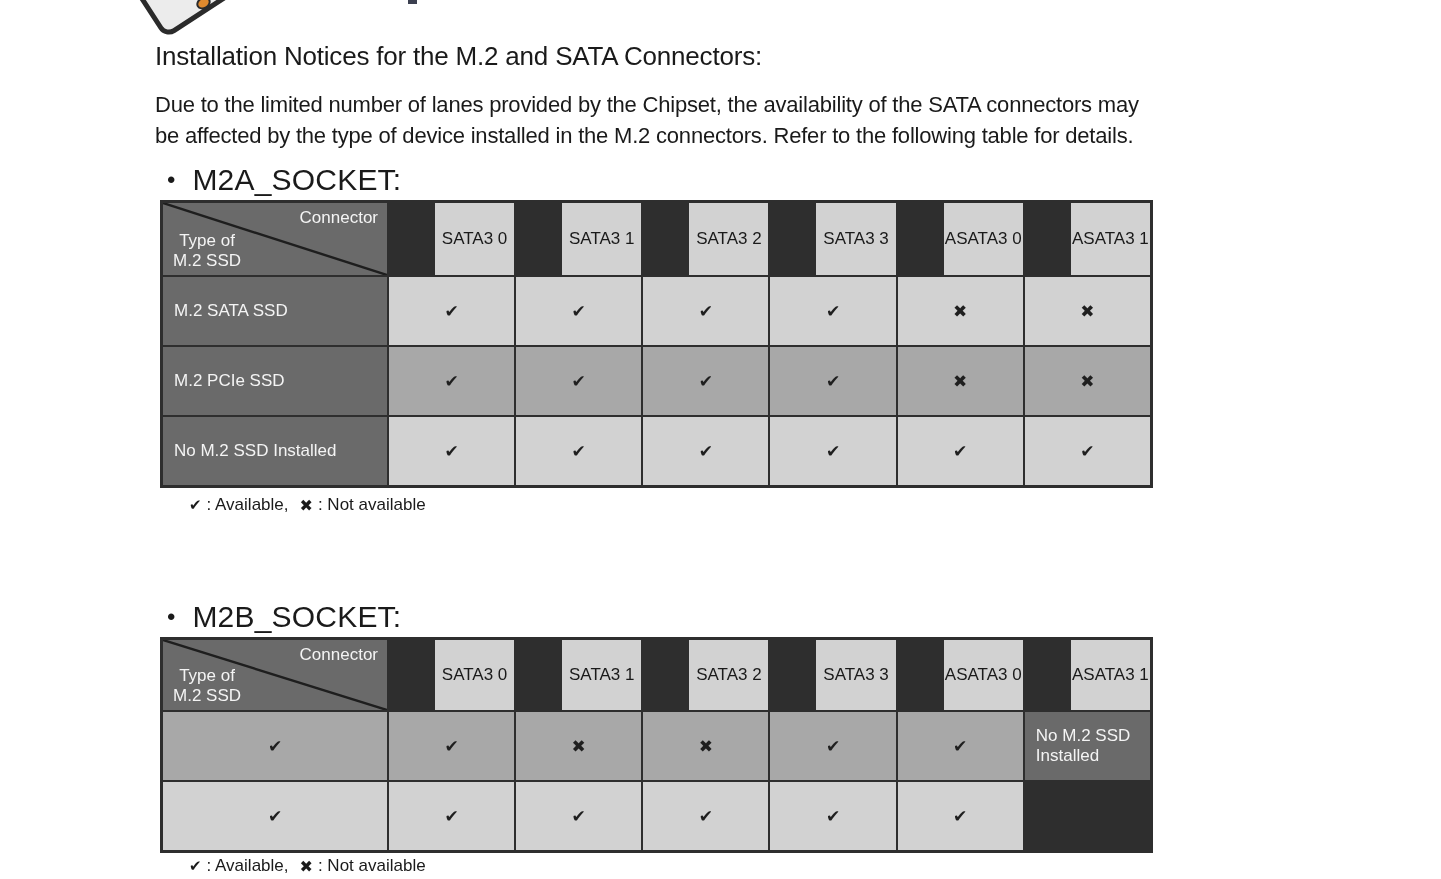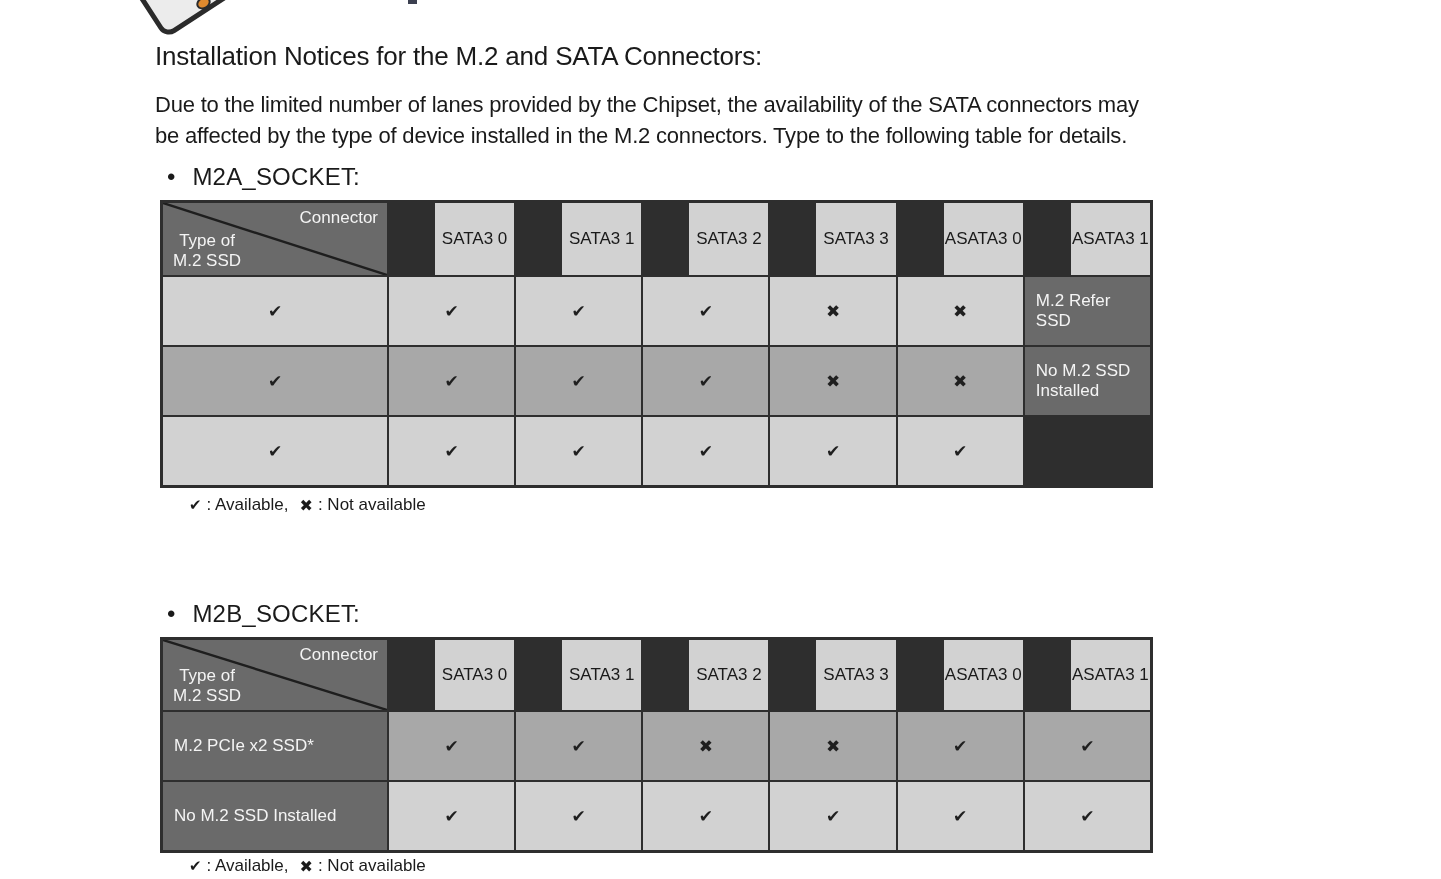--- a/index.html
+++ b/index.html
@@ -48,21 +48,21 @@
   }
   .intro{
     position:absolute;left:155px;top:81px;
     font-size:22px;line-height:31px;letter-spacing:-0.2px;margin-top:8px;
   }
   .section-head{
     position:absolute;left:167px;
     display:flex;align-items:center;
   }
   .section-head .bullet{font-size:24px;margin-right:17px;}
-  .section-head .sec-title{font-size:24px;letter-spacing:0.2px;}
+  .section-head .sec-title{font-size:30px;letter-spacing:0.2px;}
   .sec1-head{top:163px;}
   .sec2-head{top:600px;}
 
   .grid-table{
     position:absolute;left:160px;width:993px;
     display:grid;
     grid-template-columns:224px repeat(6,1fr);
     gap:2px;
     background:var(--table-border);
     border:3px solid var(--table-border);
@@ -113,21 +113,21 @@
 <body>
 
 <div class="note-icon"></div>
 <div class="pencil-dot"></div>
 <div class="clipped-fragment"></div>
 
 <h1 class="doc-title">Installation Notices for the M.2 and SATA Connectors:</h1>
 
 <div class="intro">
   <div>Due to the limited number of lanes provided by the Chipset, the availability of the SATA connectors may</div>
-  <div>be affected by the type of device installed in the M.2 connectors. Type to the following table for details.</div>
+  <div>be affected by the type of device installed in the M.2 connectors. Refer to the following table for details.</div>
 </div>
 
 <div class="section-head sec1-head">
   <span class="bullet">•</span>
   <span class="sec-title">M2A_SOCKET:</span>
 </div>
 
 <div class="grid-table t1">
     <div class="cell corner">
       <svg viewBox="0 0 100 100" preserveAspectRatio="none">
@@ -138,27 +138,28 @@
         <div class="">Type of</div>
         <div class="">M.2 SSD</div>
       </div>
     </div>
     <div class="cell light col-header">SATA3 0</div>
     <div class="cell light col-header">SATA3 1</div>
     <div class="cell light col-header">SATA3 2</div>
     <div class="cell light col-header">SATA3 3</div>
     <div class="cell light col-header">ASATA3 0</div>
     <div class="cell light col-header">ASATA3 1</div>
+    <div class="cell dark row-label">M.2 SATA SSD</div>
     <div class="cell light sym-cell">✔</div>
     <div class="cell light sym-cell">✔</div>
     <div class="cell light sym-cell">✔</div>
     <div class="cell light sym-cell">✔</div>
     <div class="cell light sym-cell">✖</div>
     <div class="cell light sym-cell">✖</div>
-    <div class="cell dark row-label">M.2 Refer SSD</div>
+    <div class="cell dark row-label">M.2 PCIe SSD</div>
     <div class="cell medium sym-cell">✔</div>
     <div class="cell medium sym-cell">✔</div>
     <div class="cell medium sym-cell">✔</div>
     <div class="cell medium sym-cell">✔</div>
     <div class="cell medium sym-cell">✖</div>
     <div class="cell medium sym-cell">✖</div>
     <div class="cell dark row-label">No M.2 SSD Installed</div>
     <div class="cell light sym-cell">✔</div>
     <div class="cell light sym-cell">✔</div>
     <div class="cell light sym-cell">✔</div>
@@ -189,21 +190,20 @@
         <div class="">Type of</div>
         <div class="">M.2 SSD</div>
       </div>
     </div>
     <div class="cell light col-header">SATA3 0</div>
     <div class="cell light col-header">SATA3 1</div>
     <div class="cell light col-header">SATA3 2</div>
     <div class="cell light col-header">SATA3 3</div>
     <div class="cell light col-header">ASATA3 0</div>
     <div class="cell light col-header">ASATA3 1</div>
-    <div class="cell dark row-label">M.2 PCIe x2 SSD*</div>
     <div class="cell medium sym-cell">✔</div>
     <div class="cell medium sym-cell">✔</div>
     <div class="cell medium sym-cell">✖</div>
     <div class="cell medium sym-cell">✖</div>
     <div class="cell medium sym-cell">✔</div>
     <div class="cell medium sym-cell">✔</div>
     <div class="cell dark row-label">No M.2 SSD Installed</div>
     <div class="cell light sym-cell">✔</div>
     <div class="cell light sym-cell">✔</div>
     <div class="cell light sym-cell">✔</div>

